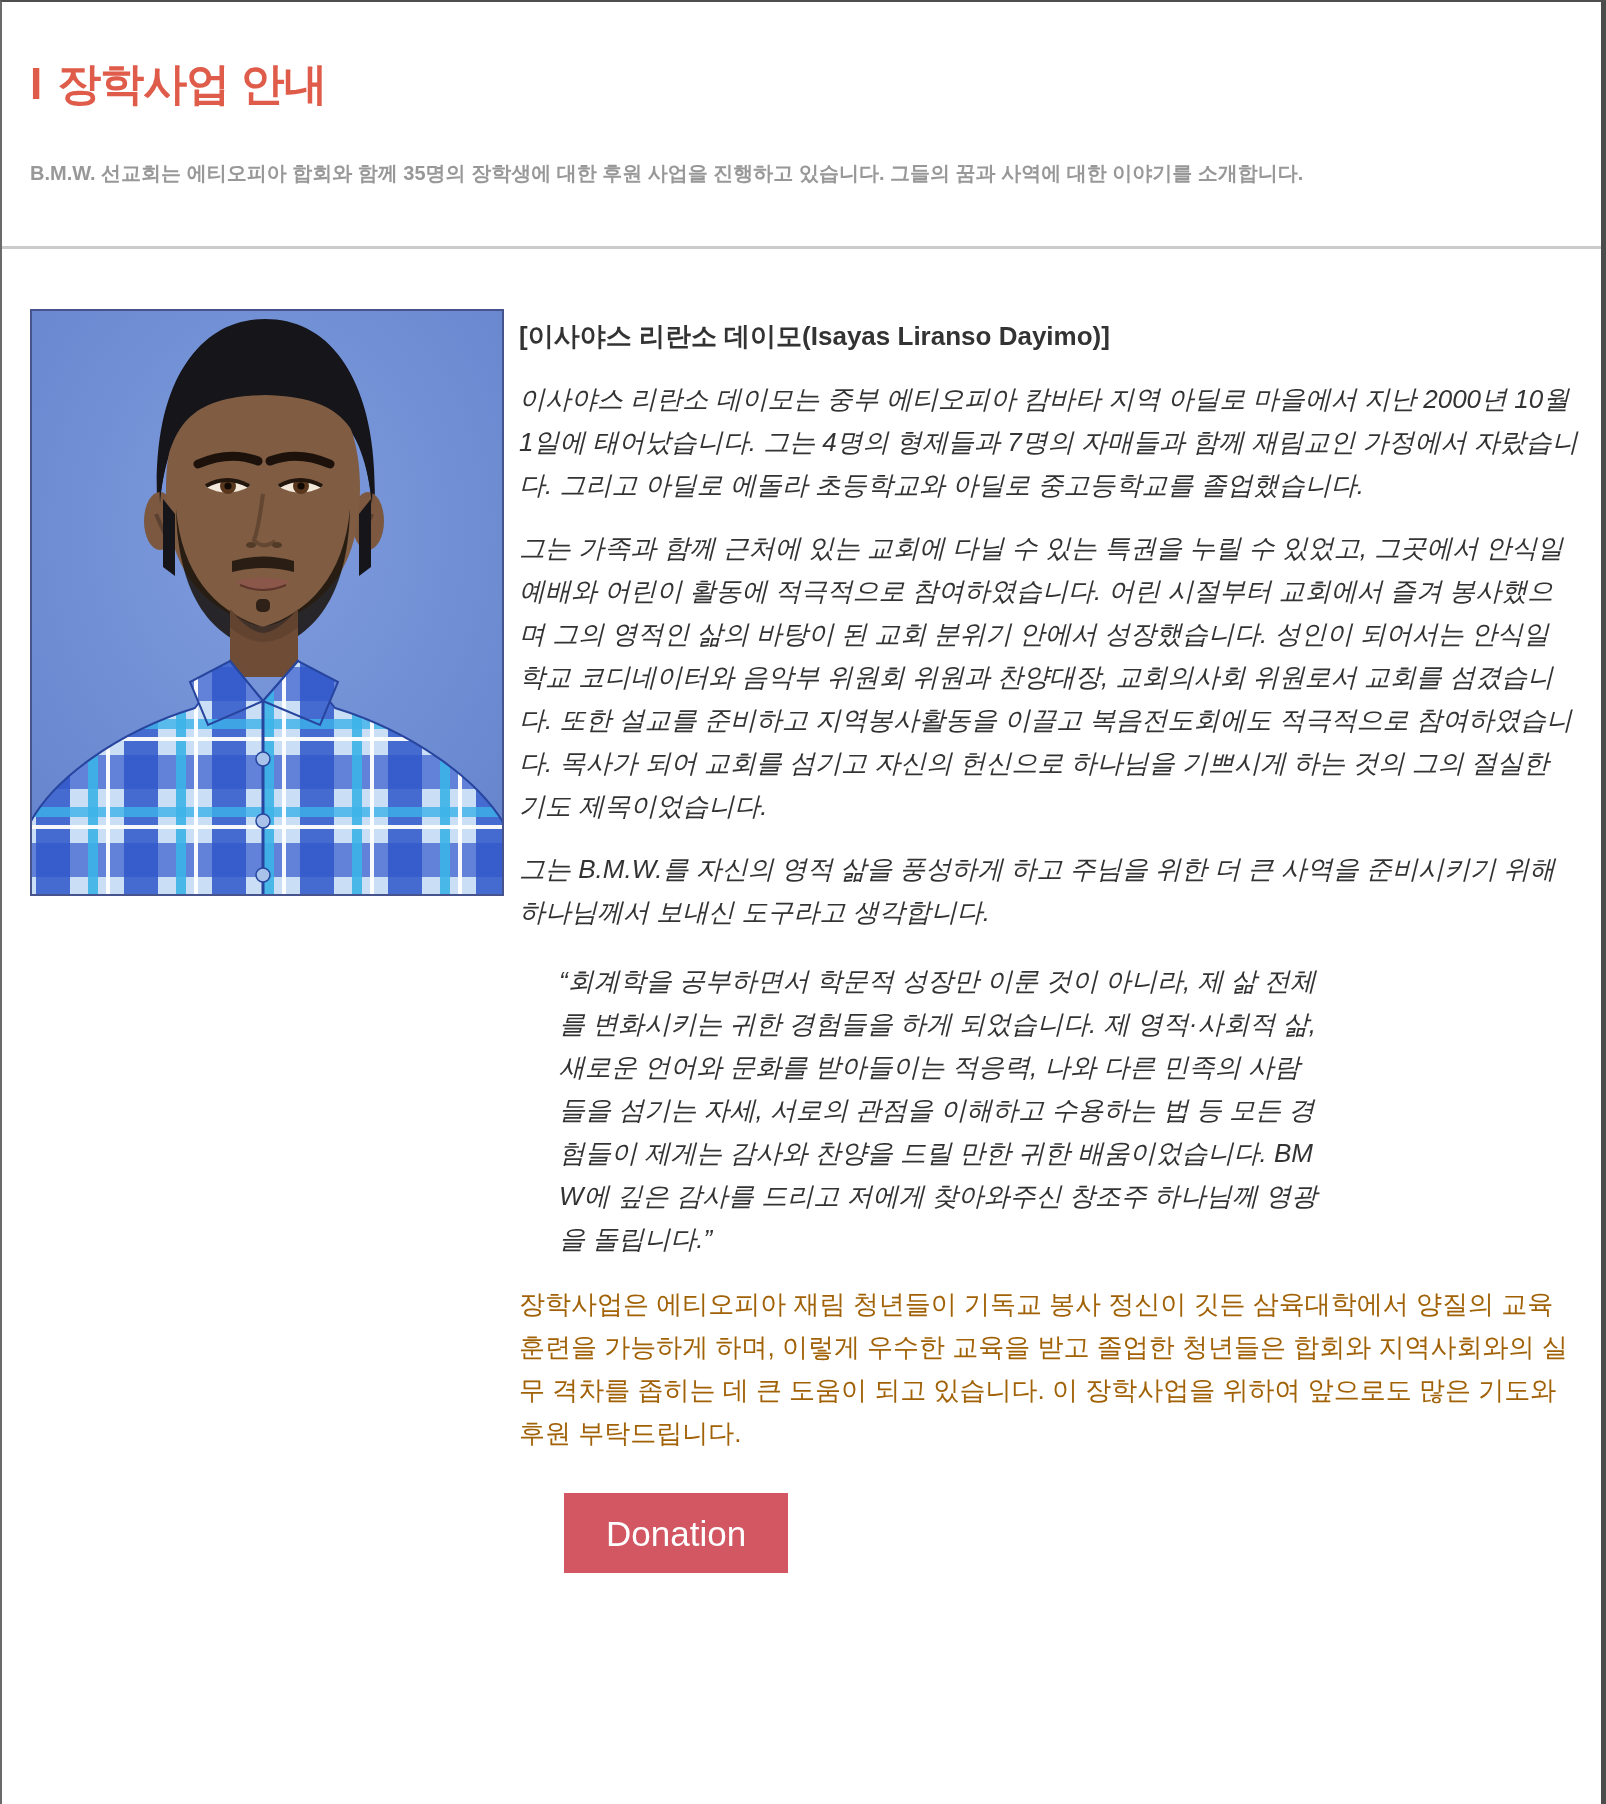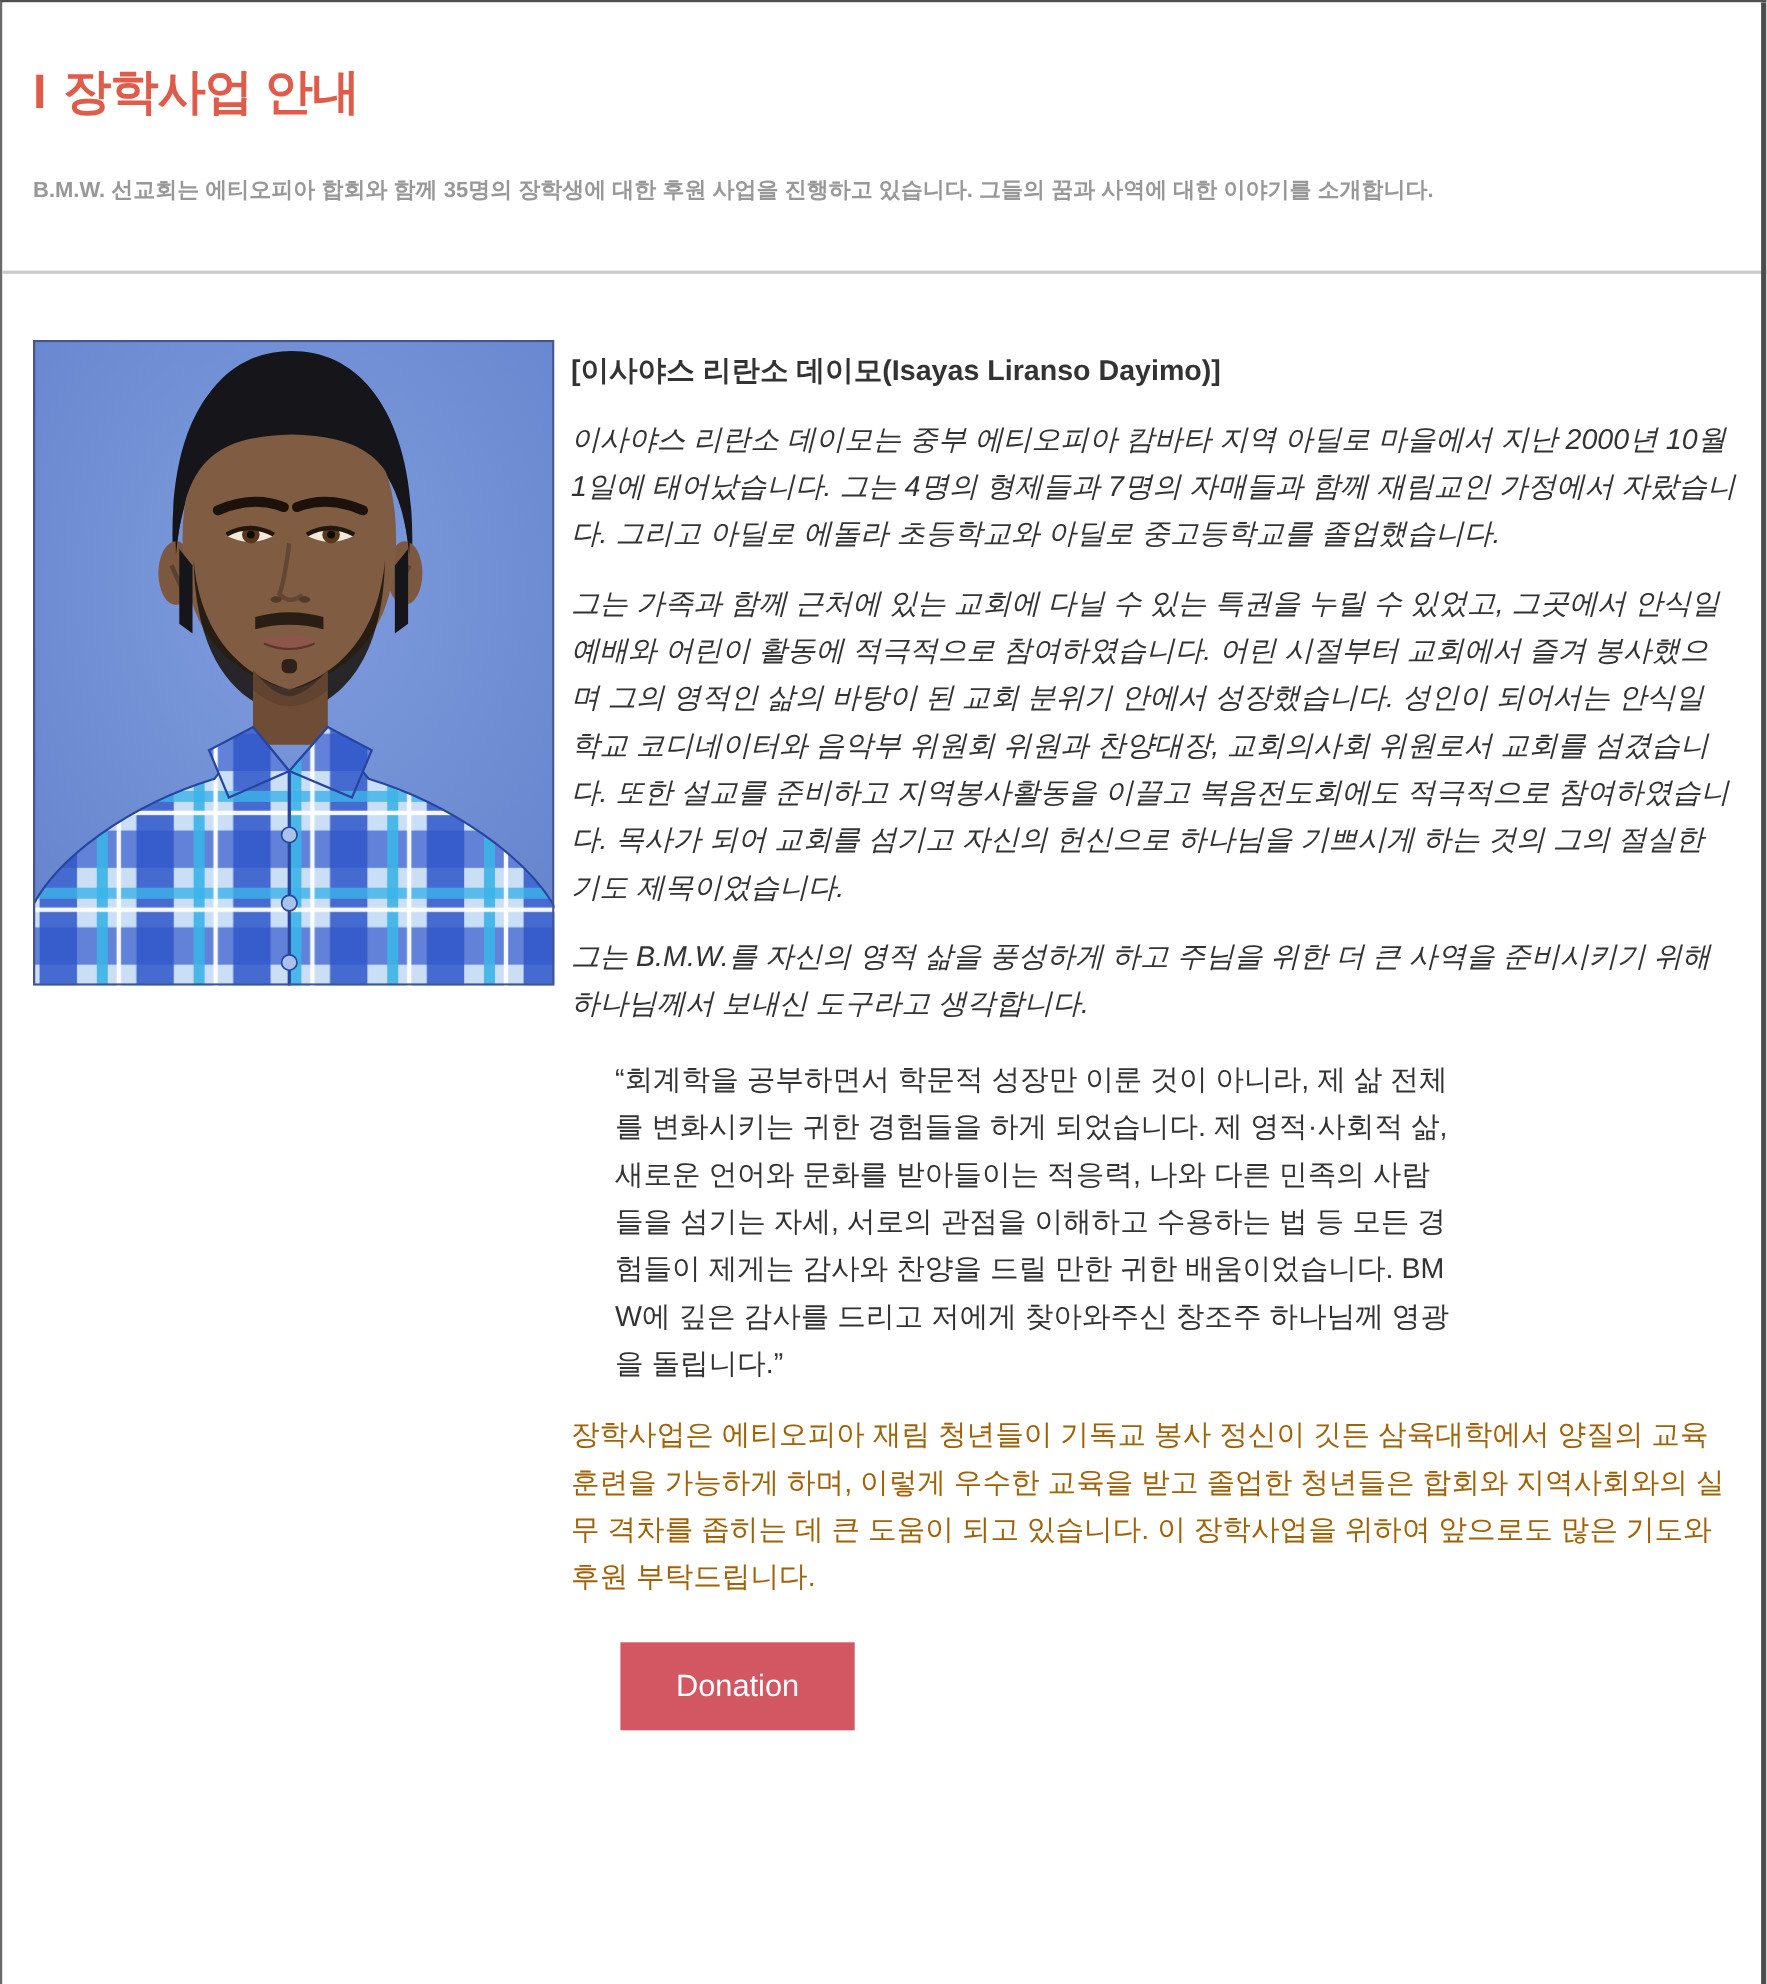--- a/index.html
+++ b/index.html
@@ -37,31 +37,31 @@
   .content{display:flex;padding:52px 40px 0 28px;}
   .photo-wrap{flex:none;width:474px;height:587px;}
   .photo-wrap svg{display:block;}
   .text-col{
     flex:none;width:1060px;margin-left:15px;
     font-size:26px;line-height:43px;word-break:break-all;
   }
   .name-heading{margin:6px 0 20px 0;font-weight:bold;color:#333;}
   .para{margin:4px 0 20px 0;color:#333;font-style:italic;}
   .quote{
-    margin:26px 0 22px 40px;max-width:760px;color:#333;
+    margin:26px 0 22px 40px;max-width:760px;color:#333;font-style:italic;
   }
   .commitment{margin:0 0 20px 0;font-weight:bold;color:#333;}
   .closing{margin:0;color:#a16207;}
   .btn-row{margin:38px 0 0 45px;}
   .donation-btn{
     display:inline-flex;align-items:center;justify-content:center;
     min-width:213px;height:80px;padding:0 42px;box-sizing:border-box;
     background:#d25763;color:#ffffff;border:none;cursor:pointer;
     font-family:"Liberation Sans","DejaVu Sans",sans-serif;
-    font-size:28px;line-height:1;
+    font-size:35px;line-height:1;
   }
 </style>
 </head>
 <body>
 
 <div class="page">
   <div class="right-edge"></div>
 
   <div class="header">
     <h1 class="page-title"><span class="title-marker">I</span><span>장학사업 안내</span></h1>

